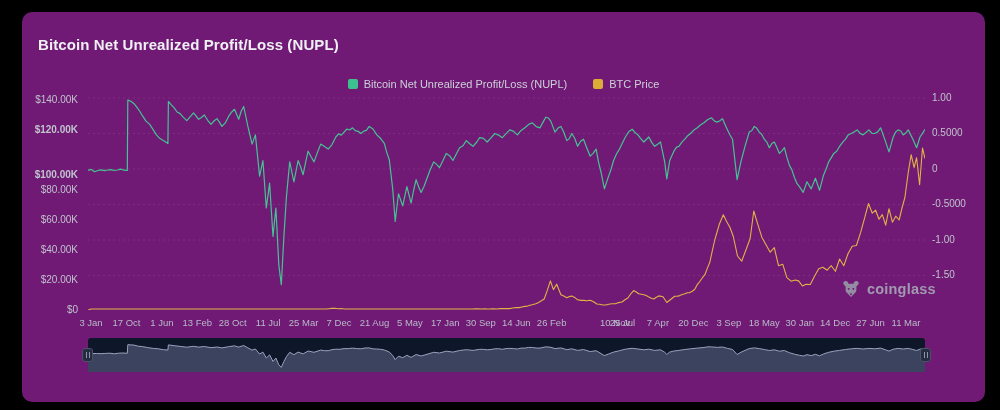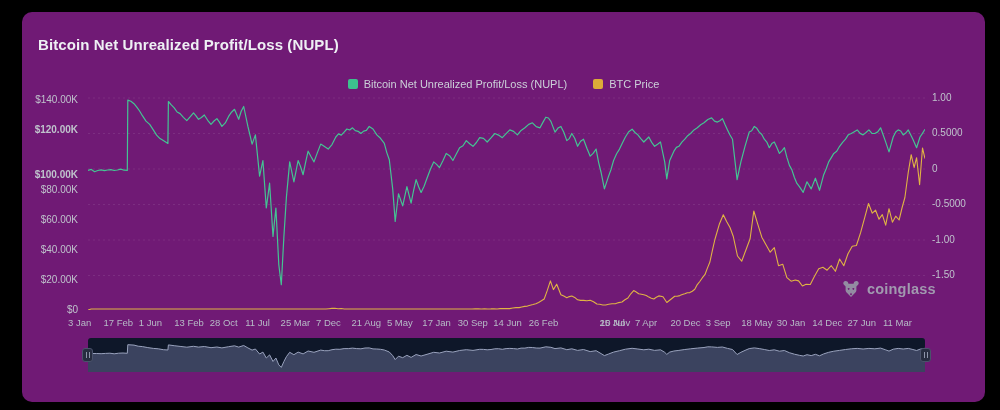--- a/index.html
+++ b/index.html
@@ -13,21 +13,21 @@
             justify-content:center; gap:26px; align-items:center; }
   .legend-item { display:flex; align-items:center; gap:6px; cursor:pointer; }
   .swatch { width:10px; height:10px; border-radius:2px; display:inline-block; }
   .legend-label { font-size:11px; color:#ccd0d9; }
   .plot { position:absolute; left:66px; top:83px; width:837px; height:215px; }
   .axis-label { position:absolute; font-size:10px; color:#bfc3cc; white-space:nowrap; }
   .left-axis-col { position:absolute; left:0; top:0; width:60px; height:320px; }
   .left-axis-col .axis-label { right:4px; text-align:right; }
   .right-axis-col { position:absolute; left:910px; top:0; width:50px; height:320px; }
   .x-axis-row { position:absolute; left:66px; top:305px; width:837px; height:14px; }
-  .x-axis-row .axis-label { width:46px; font-size:9.5px; color:#b7bcc7; }
+  .x-axis-row .axis-label { width:46px; text-align:center; font-size:9.5px; color:#b7bcc7; }
   .watermark { position:absolute; left:820px; top:268px; display:flex; align-items:center;
                gap:7px; opacity:.85; }
   .watermark-text { font-size:14.5px; font-weight:700; color:#aab0ba; letter-spacing:.2px; }
   .navigator { position:absolute; left:66px; top:326px; width:837px; height:34px;
                background:#0e1729; border-radius:3px; cursor:ew-resize; }
   .nav-handle { position:absolute; top:50%; transform:translateY(-50%); width:11px; height:14px;
                 background:#272d40; border:1px solid #4a526b; border-radius:3px; z-index:3;
                 display:flex; align-items:center; justify-content:center; gap:2px; cursor:ew-resize; }
   .nav-handle i { display:block; width:1px; height:6px; background:#8d94a9; }
   .nav-handle.left { left:-6px; }
@@ -90,21 +90,21 @@
         C13.6,1.5 15.5,0.6 17.2,1.4 C18.8,2.2 19,4.2 17.8,5.4 L16,7.2 L16,11
         C16,11.9 15.9,12.6 15.4,13.2 Z
         M7.4,8.9 a1,1 0 1 0 0.01,0 Z M12.6,8.9 a1,1 0 1 0 0.01,0 Z
         M10,14.2 l-1.2,1.6 1.2,1.3 1.2,-1.3 Z"></path>
     </svg>
     <span class="watermark-text">coinglass</span>
   </div>
 
   <div class="x-axis-row" id="x-axis">
       <div class="axis-label" style="left: -20px; top: 0px;">3 Jan</div>
-      <div class="axis-label" style="left: 15.4348px; top: 0px;">17 Feb</div>
+      <div class="axis-label" style="left: 15.4348px; top: 0px;">17 Oct</div>
       <div class="axis-label" style="left: 50.8696px; top: 0px;">1 Jun</div>
       <div class="axis-label" style="left: 86.3043px; top: 0px;">13 Feb</div>
       <div class="axis-label" style="left: 121.739px; top: 0px;">28 Oct</div>
       <div class="axis-label" style="left: 157.174px; top: 0px;">11 Jul</div>
       <div class="axis-label" style="left: 192.609px; top: 0px;">25 Mar</div>
       <div class="axis-label" style="left: 228.043px; top: 0px;">7 Dec</div>
       <div class="axis-label" style="left: 263.478px; top: 0px;">21 Aug</div>
       <div class="axis-label" style="left: 298.913px; top: 0px;">5 May</div>
       <div class="axis-label" style="left: 334.348px; top: 0px;">17 Jan</div>
       <div class="axis-label" style="left: 369.783px; top: 0px;">30 Sep</div>

